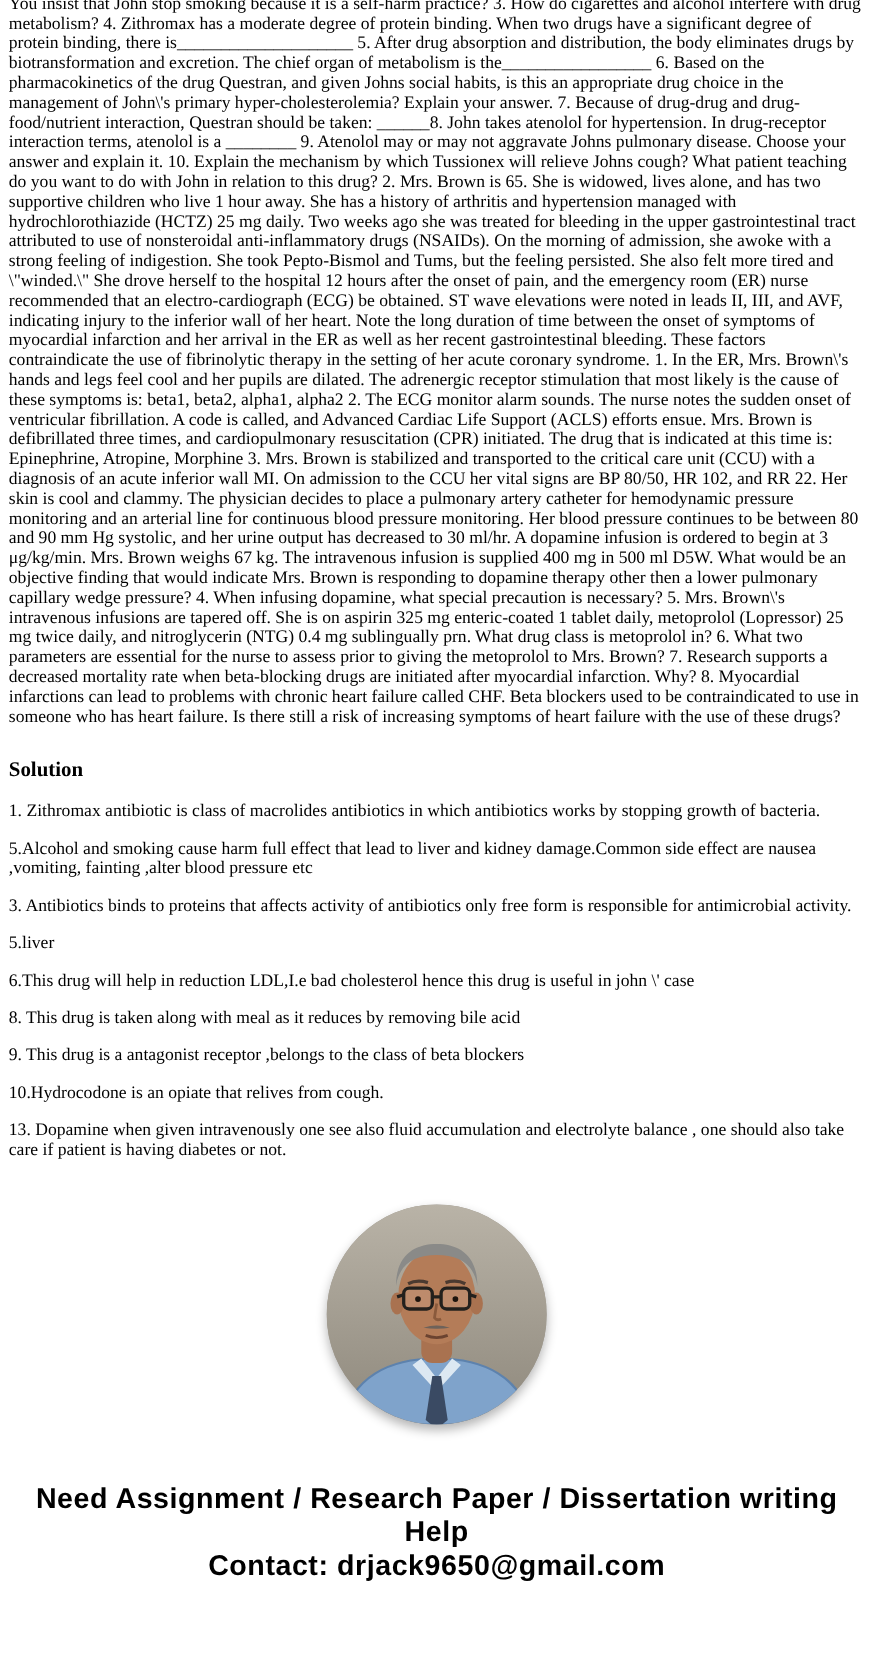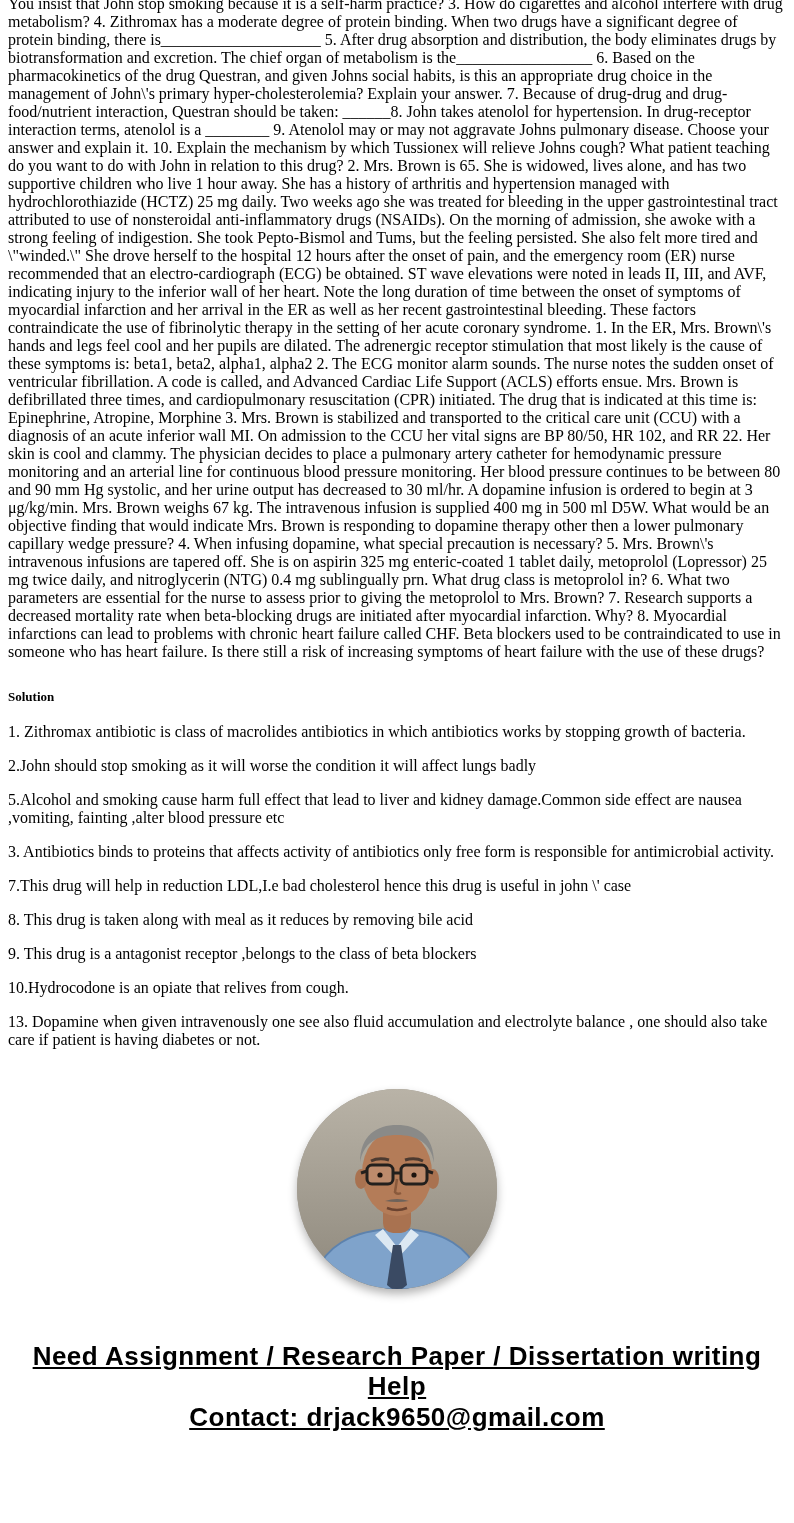--- a/index.html
+++ b/index.html
@@ -10,21 +10,21 @@
     font-family: "Liberation Serif", "DejaVu Serif", serif;
     font-size: 16px;
   }
   .page { padding: 0 8px; overflow: hidden; }
   .intro {
     margin: -5px 0 16px 0;
     line-height: 18px;
     text-align: left;
   }
   .solution-heading {
-    font-size: 13px;
+    font-size: 19px;
     font-weight: bold;
     margin: 28px 0 18px 0;
   }
   .solution-item {
     margin: 16px 0;
     line-height: 18px;
   }
   .avatar-wrap {
     width: 200px;
     height: 200px;
@@ -36,37 +36,36 @@
   }
   .avatar-wrap svg { display: block; width: 100%; height: 100%; }
   .footer-cta {
     margin: 52px 0 24px 0;
     text-align: center;
     font-family: "Liberation Sans", "DejaVu Sans", sans-serif;
     font-weight: bold;
     font-size: 26px;
     line-height: 1.17;
     letter-spacing: 0.5px;
-    text-decoration: underline;
   }
 </style>
 </head>
 <body>
 
 <main class="page">
 
   <p class="intro">You insist that John stop smoking because it is a self-harm practice? 3. How do cigarettes and alcohol interfere with drug metabolism? 4. Zithromax has a moderate degree of protein binding. When two drugs have a significant degree of protein binding, there is____________________ 5. After drug absorption and distribution, the body eliminates drugs by biotransformation and excretion. The chief organ of metabolism is the_________________ 6. Based on the pharmacokinetics of the drug Questran, and given Johns social habits, is this an appropriate drug choice in the management of John\'s primary hyper-cholesterolemia? Explain your answer. 7. Because of drug-drug and drug-food/nutrient interaction, Questran should be taken: ______8. John takes atenolol for hypertension. In drug-receptor interaction terms, atenolol is a ________ 9. Atenolol may or may not aggravate Johns pulmonary disease. Choose your answer and explain it. 10. Explain the mechanism by which Tussionex will relieve Johns cough? What patient teaching do you want to do with John in relation to this drug? 2. Mrs. Brown is 65. She is widowed, lives alone, and has two supportive children who live 1 hour away. She has a history of arthritis and hypertension managed with hydrochlorothiazide (HCTZ) 25 mg daily. Two weeks ago she was treated for bleeding in the upper gastrointestinal tract attributed to use of nonsteroidal anti-inflammatory drugs (NSAIDs). On the morning of admission, she awoke with a strong feeling of indigestion. She took Pepto-Bismol and Tums, but the feeling persisted. She also felt more tired and \"winded.\" She drove herself to the hospital 12 hours after the onset of pain, and the emergency room (ER) nurse recommended that an electro-cardiograph (ECG) be obtained. ST wave elevations were noted in leads II, III, and AVF, indicating injury to the inferior wall of her heart. Note the long duration of time between the onset of symptoms of myocardial infarction and her arrival in the ER as well as her recent gastrointestinal bleeding. These factors contraindicate the use of fibrinolytic therapy in the setting of her acute coronary syndrome. 1. In the ER, Mrs. Brown\'s hands and legs feel cool and her pupils are dilated. The adrenergic receptor stimulation that most likely is the cause of these symptoms is: beta1, beta2, alpha1, alpha2 2. The ECG monitor alarm sounds. The nurse notes the sudden onset of ventricular fibrillation. A code is called, and Advanced Cardiac Life Support (ACLS) efforts ensue. Mrs. Brown is defibrillated three times, and cardiopulmonary resuscitation (CPR) initiated. The drug that is indicated at this time is: Epinephrine, Atropine, Morphine 3. Mrs. Brown is stabilized and transported to the critical care unit (CCU) with a diagnosis of an acute inferior wall MI. On admission to the CCU her vital signs are BP 80/50, HR 102, and RR 22. Her skin is cool and clammy. The physician decides to place a pulmonary artery catheter for hemodynamic pressure monitoring and an arterial line for continuous blood pressure monitoring. Her blood pressure continues to be between 80 and 90 mm Hg systolic, and her urine output has decreased to 30 ml/hr. A dopamine infusion is ordered to begin at 3 μg/kg/min. Mrs. Brown weighs 67 kg. The intravenous infusion is supplied 400 mg in 500 ml D5W. What would be an objective finding that would indicate Mrs. Brown is responding to dopamine therapy other then a lower pulmonary capillary wedge pressure? 4. When infusing dopamine, what special precaution is necessary? 5. Mrs. Brown\'s intravenous infusions are tapered off. She is on aspirin 325 mg enteric-coated 1 tablet daily, metoprolol (Lopressor) 25 mg twice daily, and nitroglycerin (NTG) 0.4 mg sublingually prn. What drug class is metoprolol in? 6. What two parameters are essential for the nurse to assess prior to giving the metoprolol to Mrs. Brown? 7. Research supports a decreased mortality rate when beta-blocking drugs are initiated after myocardial infarction. Why? 8. Myocardial infarctions can lead to problems with chronic heart failure called CHF. Beta blockers used to be contraindicated to use in someone who has heart failure. Is there still a risk of increasing symptoms of heart failure with the use of these drugs?</p>
 
   <h3 class="solution-heading">Solution</h3>
 
   <p class="solution-item">1. Zithromax antibiotic is class of macrolides antibiotics in which antibiotics works by stopping growth of bacteria.</p>
-  <p class="solution-item">2.John should stop smoking as it will worse the condition it will affect lungs badly</p>
   <p class="solution-item">5.Alcohol and smoking cause harm full effect that lead to liver and kidney damage.Common side effect are nausea ,vomiting, fainting ,alter blood pressure etc</p>
   <p class="solution-item">3. Antibiotics binds to proteins that affects activity of antibiotics only free form is responsible for antimicrobial activity.</p>
-  <p class="solution-item">7.This drug will help in reduction LDL,I.e bad cholesterol hence this drug is useful in john \' case</p>
+  <p class="solution-item">5.liver</p>
+  <p class="solution-item">6.This drug will help in reduction LDL,I.e bad cholesterol hence this drug is useful in john \' case</p>
   <p class="solution-item">8. This drug is taken along with meal as it reduces by removing bile acid</p>
   <p class="solution-item">9. This drug is a antagonist receptor ,belongs to the class of beta blockers</p>
   <p class="solution-item">10.Hydrocodone is an opiate that relives from cough.</p>
   <p class="solution-item">13. Dopamine when given intravenously one see also fluid accumulation and electrolyte balance , one should also take care if patient is having diabetes or not.</p>
 
   <div class="avatar-wrap">
     <svg viewBox="0 0 200 200" aria-hidden="true">
       <defs>
         <linearGradient id="wall" x1="0" y1="0" x2="0" y2="1">
           <stop offset="0" stop-color="#b9b3a7"></stop>

